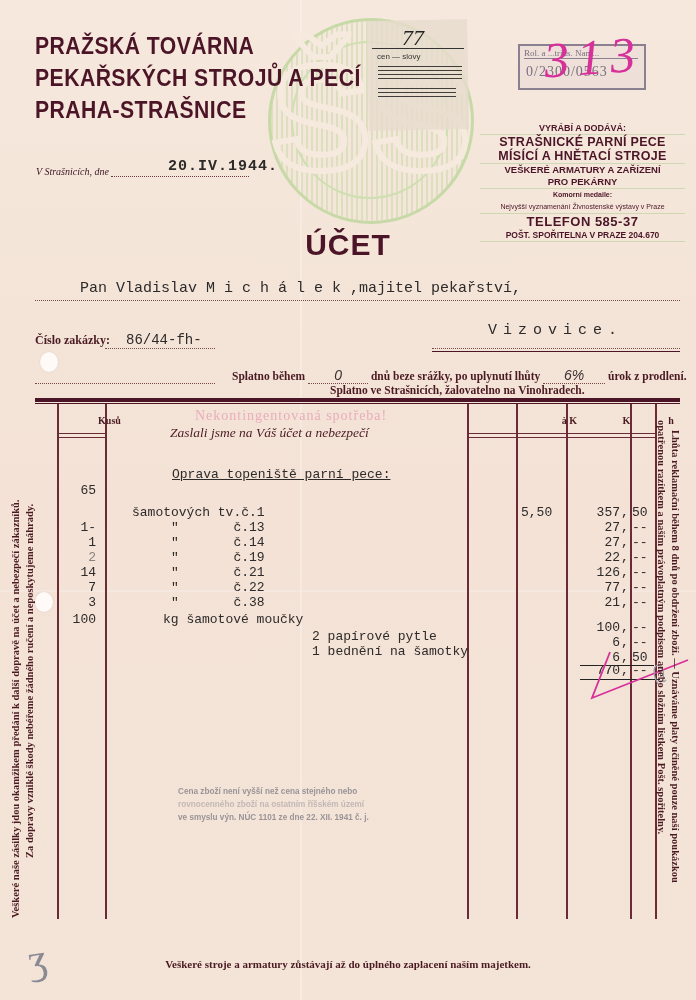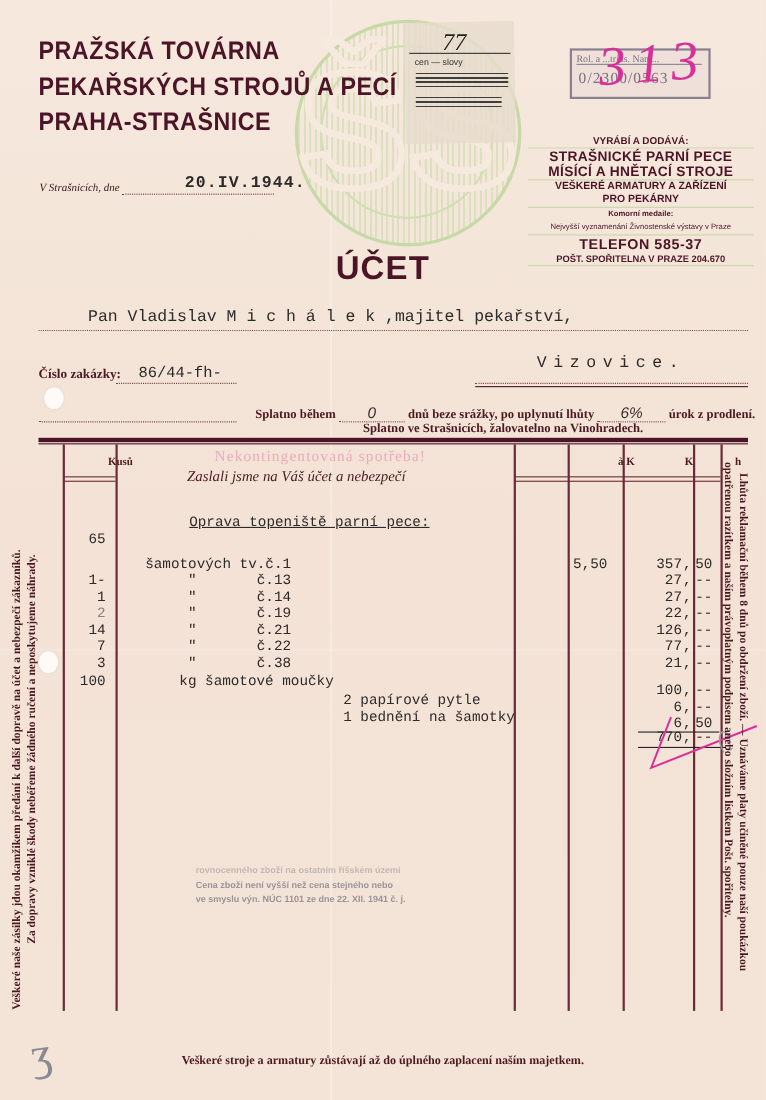--- a/index.html
+++ b/index.html
@@ -306,20 +306,20 @@
   </div>
 </div>
 <div class="side-right">
   <div class="txt">
     <div style="padding-left:10px">Lhůta reklamační během 8 dnů po obdržení zboží. — Uznáváme platy učiněné pouze naší poukázkou</div>
     <div>opatřenou razítkem a naším právoplatným podpisem anebo složním lístkem Pošt. spořitelny.</div>
   </div>
 </div>
 
 <div class="price-note">
+  <div>Cena zboží není vyšší než cena stejného nebo</div>
   <div style="opacity:0.55">rovnocenného zboží na ostatním říšském území</div>
-  <div>Cena zboží není vyšší než cena stejného nebo</div>
   <div>ve smyslu výn. NÚC 1101 ze dne 22. XII. 1941 č. j.</div>
 </div>
 
 <div class="pencil-mark">ʒ</div>
 
 <div class="footer">Veškeré stroje a armatury zůstávají až do úplného zaplacení naším majetkem.</div>
 
 </body></html>

